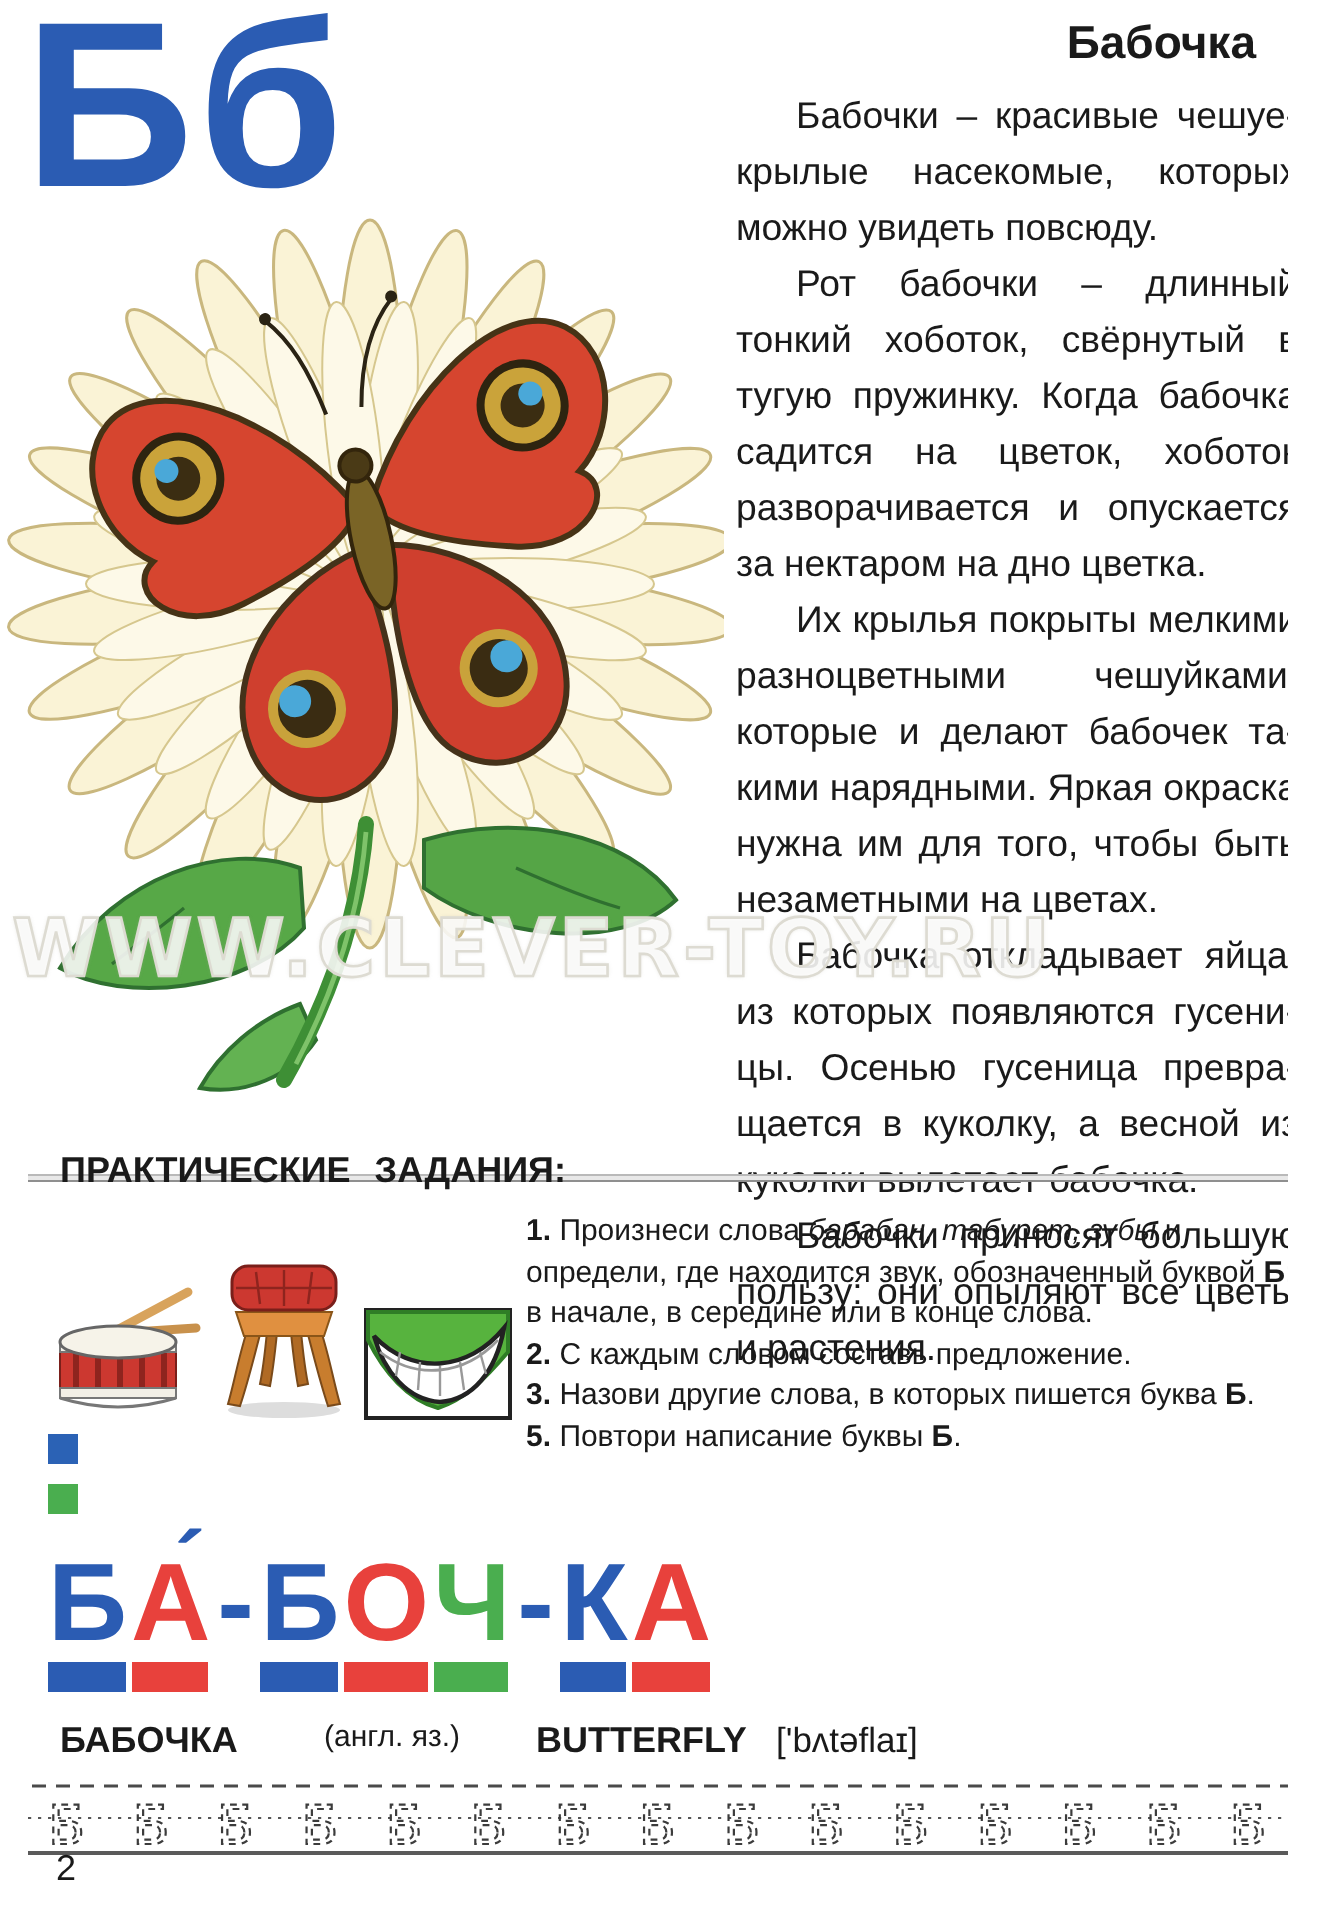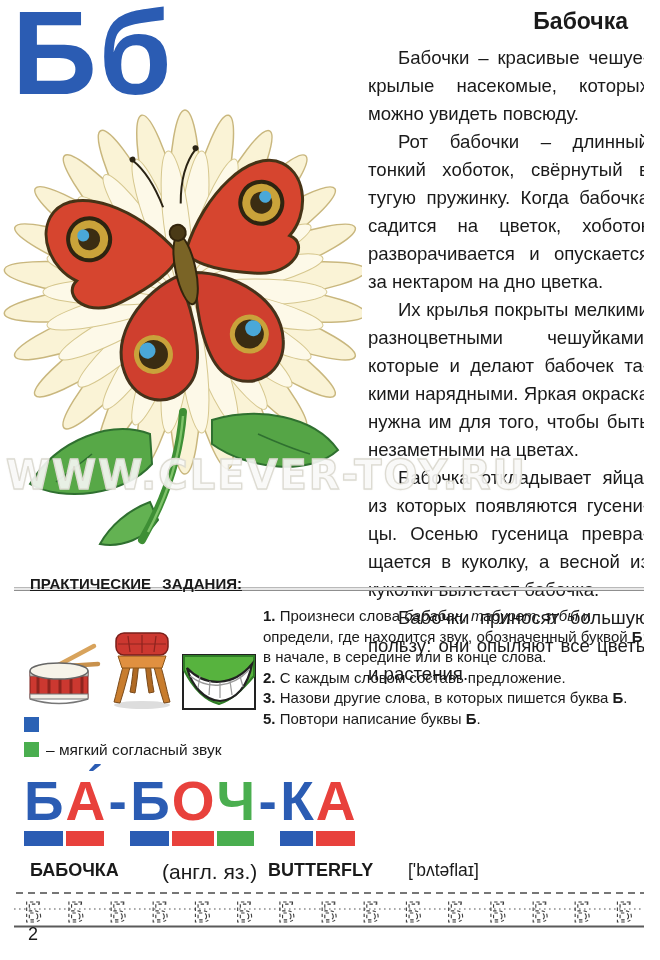--- a/index.html
+++ b/index.html
@@ -31,21 +31,21 @@
     letter-spacing:2px; white-space:nowrap; color:rgba(255,255,255,0.82);
     -webkit-text-stroke:1.3px #dddbd2; text-shadow:0 0 2px rgba(180,178,165,.45);
     pointer-events:none;
   }
   .divider{
     position:absolute; left:14px; top:587px; width:632px; height:2px;
     border-top:1px solid #b9b9b9; border-bottom:1px solid #8f8f8f; background:#e8e8e8; z-index:2;
   }
   
   .practice-heading{
-    position:absolute; left:30px; top:575px; font-size:15px; font-weight:bold; word-spacing:7px; z-index:2;text-decoration:underline;
+    position:absolute; left:30px; top:575px; font-size:18px; font-weight:bold; word-spacing:7px; z-index:2;
   }
   .pictures{ position:absolute; left:22px; top:628px; width:232px; height:82px; display:flex; align-items:flex-end; gap:4px; z-index:2;}
   .legend{ position:absolute; left:24px; top:712px; z-index:2;}
   .legend-row{ display:flex; align-items:center; height:25px;}
   .legend-square{ width:15px; height:15px; display:inline-block; margin-right:7px; flex:none;}
   .legend-label{ font-size:15.5px; }
   .task-list{
     position:absolute; left:263px; top:606px; width:394px; z-index:2;
     font-size:15px; line-height:20.6px; text-align:left;
   }
@@ -56,23 +56,23 @@
   .syllable-word{ position:absolute; left:24px; top:772px; display:flex; align-items:flex-end; gap:3px; z-index:2;}
   .syl-cell{ display:flex; flex-direction:column; align-items:center; }
   .syl-ch{ font-size:55px; line-height:58px; font-weight:bold; position:relative; letter-spacing:-1px;}
   .syl-cell.hyph .syl-ch{ width:20px; text-align:center;}
   .syl-bar{ height:15px; width:100%; margin-top:1px; }
   .accent{ position:absolute; top:-13px; left:56%; font-size:46px; line-height:1; font-weight:bold;}
   
   .translate{ position:absolute; left:0; top:860px; width:660px; height:24px; z-index:2;}
   .translate span{ position:absolute; white-space:nowrap; }
   .tr-ru{ left:30px; font-size:18px; font-weight:bold; }
-  .tr-note{ left:162px; font-size:21px; }
+  .tr-note{ left:162px; font-size:15px; }
   .tr-en{ left:268px; font-size:18px; font-weight:bold; }
-  .tr-ipa{ left:388px; font-size:17.5px;margin-left:20px; }
+  .tr-ipa{ left:388px; font-size:17.5px; }
   
   .tracing{ position:absolute; left:14px; top:891px; width:632px; height:38px; z-index:2;}
   #trace-letters text{
     font-family:"DejaVu Sans", sans-serif; font-size:27px;
     fill:none; stroke:#3c3c3c; stroke-width:1.1; stroke-dasharray:3.4 2.7;
   }
   .page-number{ position:absolute; left:28px; top:924px; font-size:18px; z-index:2;}
   
   .pic{ flex:none; }
 </style>
@@ -233,21 +233,20 @@
       </g>
     </svg>
   </div>
 
   <div class="legend">
       <div class="legend-row">
         <span class="legend-square" style="background: rgb(43, 98, 181);"></span>
       </div>
       <div class="legend-row">
         <span class="legend-square" style="background: rgb(74, 174, 79);"></span>
-        <span class="legend-label">– мягкий согласный звук</span>
       </div>
     </div>
 
   <div class="task-list">
       <div class="task"><b>1. </b><span>Произнеси слова </span><span class="it">барабан, табурет, зубы</span><span> и определи, где находится звук, обозначенный буквой </span><span class="bd">Б</span><span>: в начале, в середине или в конце слова.</span></div>
       <div class="task"><b>2. </b><span>С каждым словом составь предложение.</span></div>
       <div class="task"><b>3. </b><span>Назови другие слова, в которых пишется буква </span><span class="bd">Б</span><span>.</span></div>
       <div class="task"><b>5. </b><span>Повтори написание буквы </span><span class="bd">Б</span><span>.</span></div>
     </div>
 

